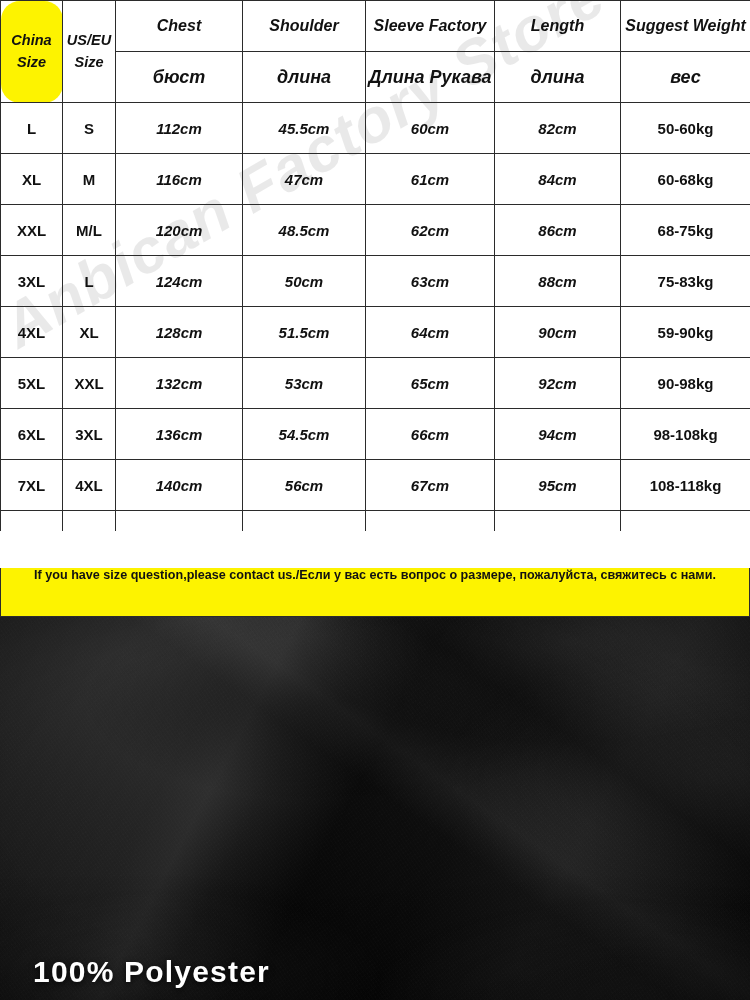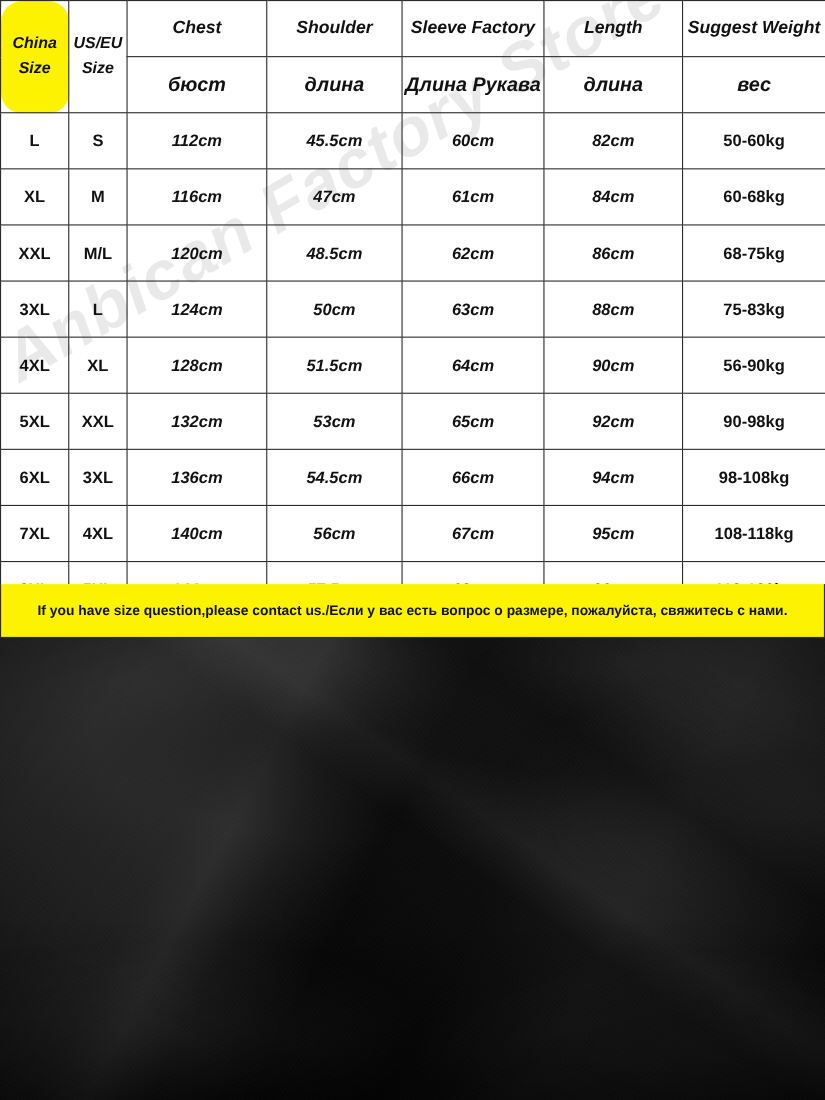--- a/index.html
+++ b/index.html
@@ -98,23 +98,24 @@
 
   
   .note-bar {
     width: 750px;
     height: 49px;
     box-sizing: border-box;
     background: #fdf300;
     border: 1.6px solid #2b2b2b;
     border-top: none;
     display: flex;
-    align-items: center;
+    align-items: flex-start;
     justify-content: center;
     position: relative;
+    margin-top: 37px;
   }
   .note-bar .note-text {
     font-size: 12.6px;
     font-weight: bold;
     color: #111;
     text-align: center;
     white-space: nowrap;
   }
 
   
@@ -268,21 +269,21 @@
         <td class="meas">88cm</td>
         <td class="weight">75-83kg</td>
       </tr>
       <tr class="body-row">
         <td class="cn-size">4XL</td>
         <td class="us-size">XL</td>
         <td class="meas">128cm</td>
         <td class="meas">51.5cm</td>
         <td class="meas">64cm</td>
         <td class="meas">90cm</td>
-        <td class="weight">56-90kg</td>
+        <td class="weight">59-90kg</td>
       </tr>
       <tr class="body-row">
         <td class="cn-size">5XL</td>
         <td class="us-size">XXL</td>
         <td class="meas">132cm</td>
         <td class="meas">53cm</td>
         <td class="meas">65cm</td>
         <td class="meas">92cm</td>
         <td class="weight">90-98kg</td>
       </tr>
@@ -322,13 +323,14 @@
 </div>
 
 <div class="fabric">
   <div class="layer fab-base"></div>
   <div class="layer fab-fold1"></div>
   <div class="layer fab-fold2"></div>
   <div class="layer fab-fold3"></div>
   <div class="layer fab-fold4"></div>
   <div class="layer fab-grain"></div>
   <div class="layer fab-vignette"></div>
+  <div class="fabric-caption">100% Polyester</div>
 </div>
 
 </body></html>

